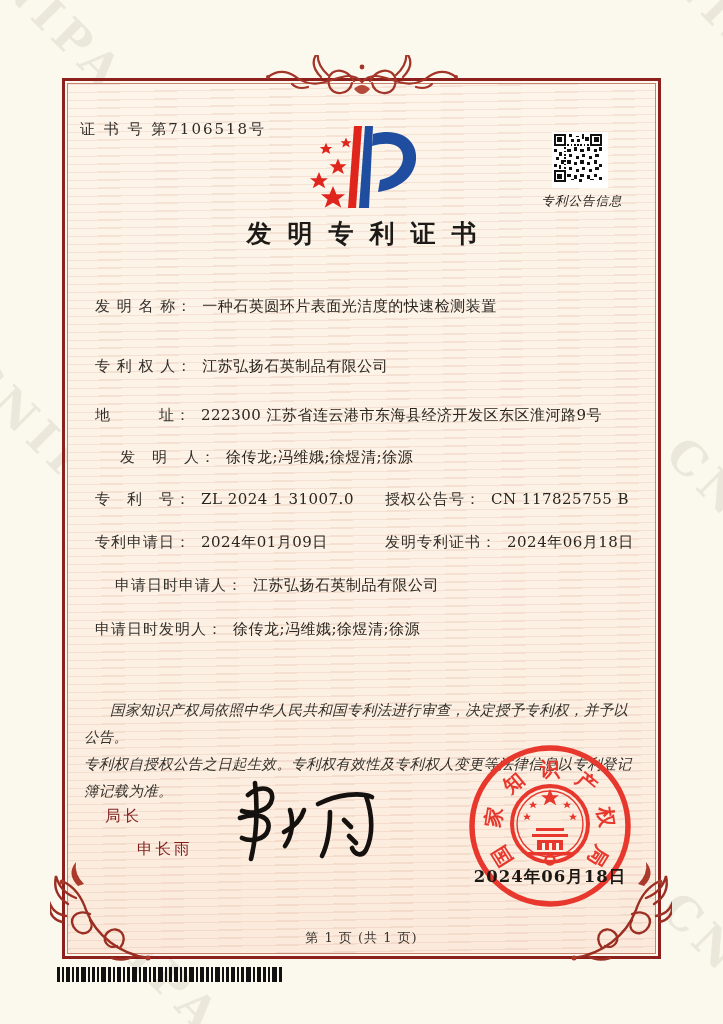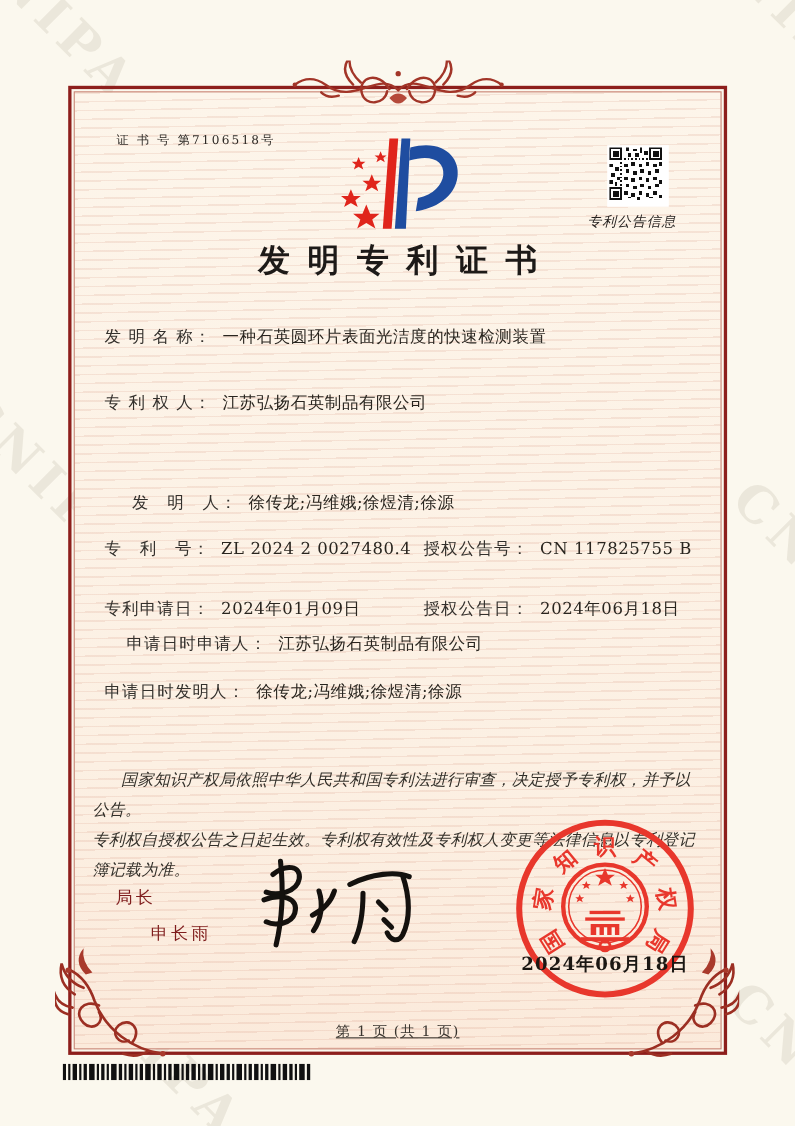--- a/index.html
+++ b/index.html
@@ -16,45 +16,45 @@
   .frame{position:absolute;left:62px;top:78px;width:593px;height:875px;
          border:3px solid #8d1f1c;z-index:2;}
   .frame-inner{position:absolute;inset:2px;border:1px solid #c98272;
       background:
         repeating-linear-gradient(179deg, rgba(206,132,110,0.16) 0 1.4px, rgba(255,255,255,0) 1.4px 8px),
         linear-gradient(180deg,#fdf5ea 0%,#fcf0e3 70%,#fbeadb 100%);}
 
   
   .content{position:absolute;inset:0;z-index:5;}
 
-  .cert-no{left:106px;top:120px;font-size:11px;letter-spacing:2px;}
-
-  .title{left:0;right:0;top:217px;text-align:center;font-size:29px;font-weight:700;
+  .cert-no{left:80px;top:120px;font-size:15px;letter-spacing:2px;}
+
+  .title{left:0;right:0;top:217px;text-align:center;font-size:25px;font-weight:700;
          letter-spacing:16px;text-indent:16px;color:#1d1a18;}
 
   .qr{left:552px;top:132px;width:52px;height:52px;background:#fff;padding:2px;}
-  .qr-label{left:534px;top:193px;width:96px;text-align:left;font-size:12.5px;
+  .qr-label{left:534px;top:193px;width:96px;text-align:center;font-size:12.5px;
             font-style:italic;letter-spacing:1px;color:#262220;}
 
   .frow{position:absolute;left:95px;font-size:15px;white-space:nowrap;}
   .flabel{display:inline-block;letter-spacing:1px;margin-right:10px;color:#33302c;}
   .fvalue{letter-spacing:0.5px;color:#29251f;}
   .rcell{position:absolute;left:290px;top:0;text-align:center;}
 
   .statement{left:84px;top:697px;width:556px;font-size:14.5px;font-style:italic;
              line-height:27px;color:#33302a;letter-spacing:0.3px;}
   .statement .l1{text-indent:1.8em;font-style:italic;}
 
   .sig-label{left:105px;font-size:15.5px;letter-spacing:3px;color:#7f1d1d;
              font-family:"DejaVu Sans","Liberation Sans",sans-serif;}
 
   .seal-date{left:452px;top:866px;width:196px;text-align:center;font-size:16.5px;
              font-weight:700;letter-spacing:1px;color:#1b1713;z-index:8;}
 
-  .footer-page{left:0;right:0;top:929px;text-align:center;font-size:13px;letter-spacing:1px;color:#3a352f;text-decoration:underline;}
+  .footer-page{left:0;right:0;top:929px;text-align:center;font-size:13px;letter-spacing:1px;color:#3a352f;}
 
   svg{display:block;}
 </style>
 </head>
 <body>
 
 <div class="page">
 
   <div class="wm" style="left:-55px;top:-15px;">CNIPA</div>
   <div class="wm" style="left:615px;top:-20px;">CNIPA</div>
@@ -220,33 +220,36 @@
     <div class="abs qr-label">专利公告信息</div>
 
     <div class="abs title">发明专利证书</div>
 
     <div class="frow" style="top:357px;">
       <span class="flabel">专 利 权 人：</span><span class="fvalue">江苏弘扬石英制品有限公司</span>
     </div>
     <div class="frow" style="top:297px;">
       <span class="flabel">发 明 名 称：</span><span class="fvalue">一种石英圆环片表面光洁度的快速检测装置</span>
     </div>
+    <div class="frow" style="top:406px;">
+      <span class="flabel">地　　　址：</span><span class="fvalue">222300 江苏省连云港市东海县经济开发区东区淮河路9号</span>
+    </div>
     <div class="frow" style="top:448px;margin-left:25px;">
       <span class="flabel">发　明　人：</span><span class="fvalue">徐传龙;冯维娥;徐煜清;徐源</span>
     </div>
     <div class="frow" style="top:490px;">
-      <span class="flabel">专　利　号：</span><span class="fvalue">ZL 2024 2 0027480.4</span>
+      <span class="flabel">专　利　号：</span><span class="fvalue">ZL 2024 1 31007.0</span>
       <span class="rcell">
         <span class="flabel">授权公告号：</span><span class="fvalue">CN 117825755 B</span>
       </span>
     </div>
-    <div class="frow" style="top:544px;">
+    <div class="frow" style="top:533px;">
       <span class="flabel">专利申请日：</span><span class="fvalue">2024年01月09日</span>
       <span class="rcell">
-        <span class="flabel">授权公告日：</span><span class="fvalue">2024年06月18日</span>
+        <span class="flabel">发明专利证书：</span><span class="fvalue">2024年06月18日</span>
       </span>
     </div>
     <div class="frow" style="top:576px;margin-left:20px;">
       <span class="flabel">申请日时申请人：</span><span class="fvalue">江苏弘扬石英制品有限公司</span>
     </div>
     <div class="frow" style="top:620px;">
       <span class="flabel">申请日时发明人：</span><span class="fvalue">徐传龙;冯维娥;徐煜清;徐源</span>
     </div>
 
     <div class="abs statement">

